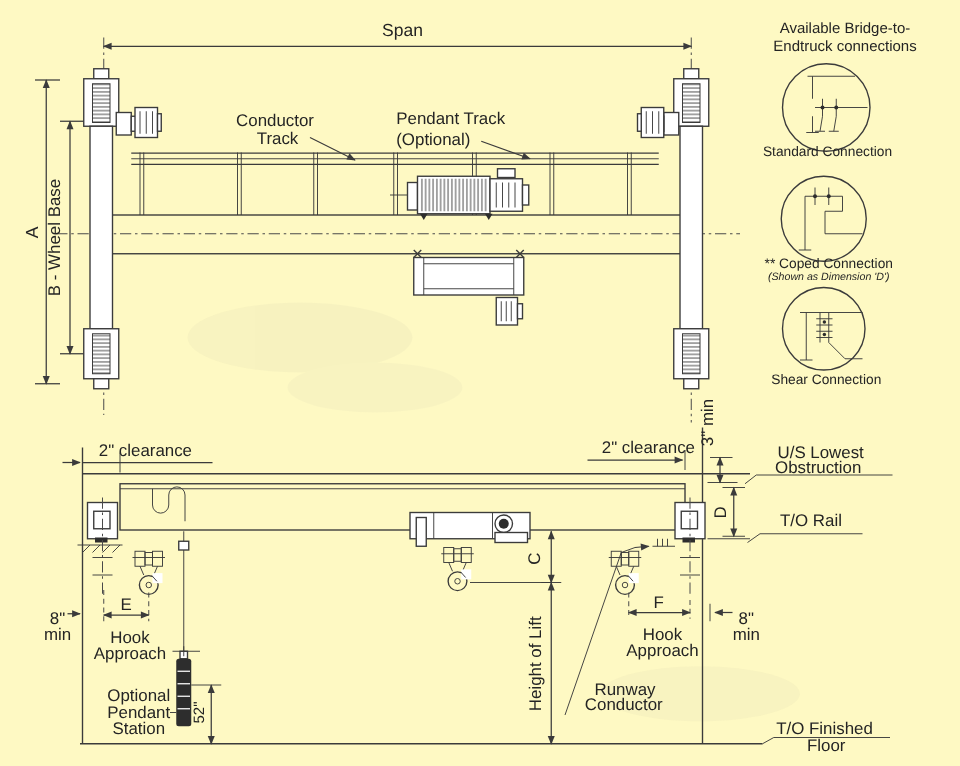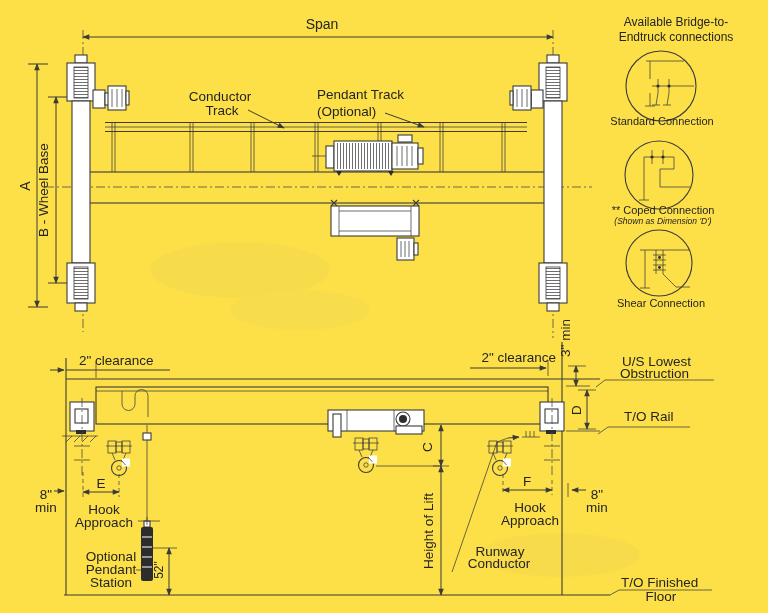--- a/index.html
+++ b/index.html
@@ -1,16 +1,16 @@
 <!DOCTYPE html>
 <html><head>
 <meta charset="utf-8">
 <style>
   html,body{margin:0;padding:0;background:#ffffff;}
-  .page{width:768px;height:613px;position:relative;background:#fde047;overflow:hidden;}
+  .page{width:768px;height:613px;position:relative;background:#fef9c3;overflow:hidden;}
   svg{display:block;}
   svg text{font-family:"Liberation Sans","DejaVu Sans",sans-serif;fill:#242424;}
   .ln{fill:none;stroke:#3b3b3b;stroke-width:1.1;}
   .lnthin{fill:none;stroke:#3b3b3b;stroke-width:0.75;}
   .cl{fill:none;stroke:#4a4a4a;stroke-width:0.8;stroke-dasharray:9 3 2 3;}
   .ext{fill:none;stroke:#4a4a4a;stroke-width:0.8;stroke-dasharray:4 3;}
   .dim{fill:none;stroke:#3b3b3b;stroke-width:1;}
   .fillw{fill:#ffffff;stroke:#3b3b3b;stroke-width:1.1;}
   .dark{fill:#2d2d2d;stroke:none;}
   .t14{font-size:14px;}

